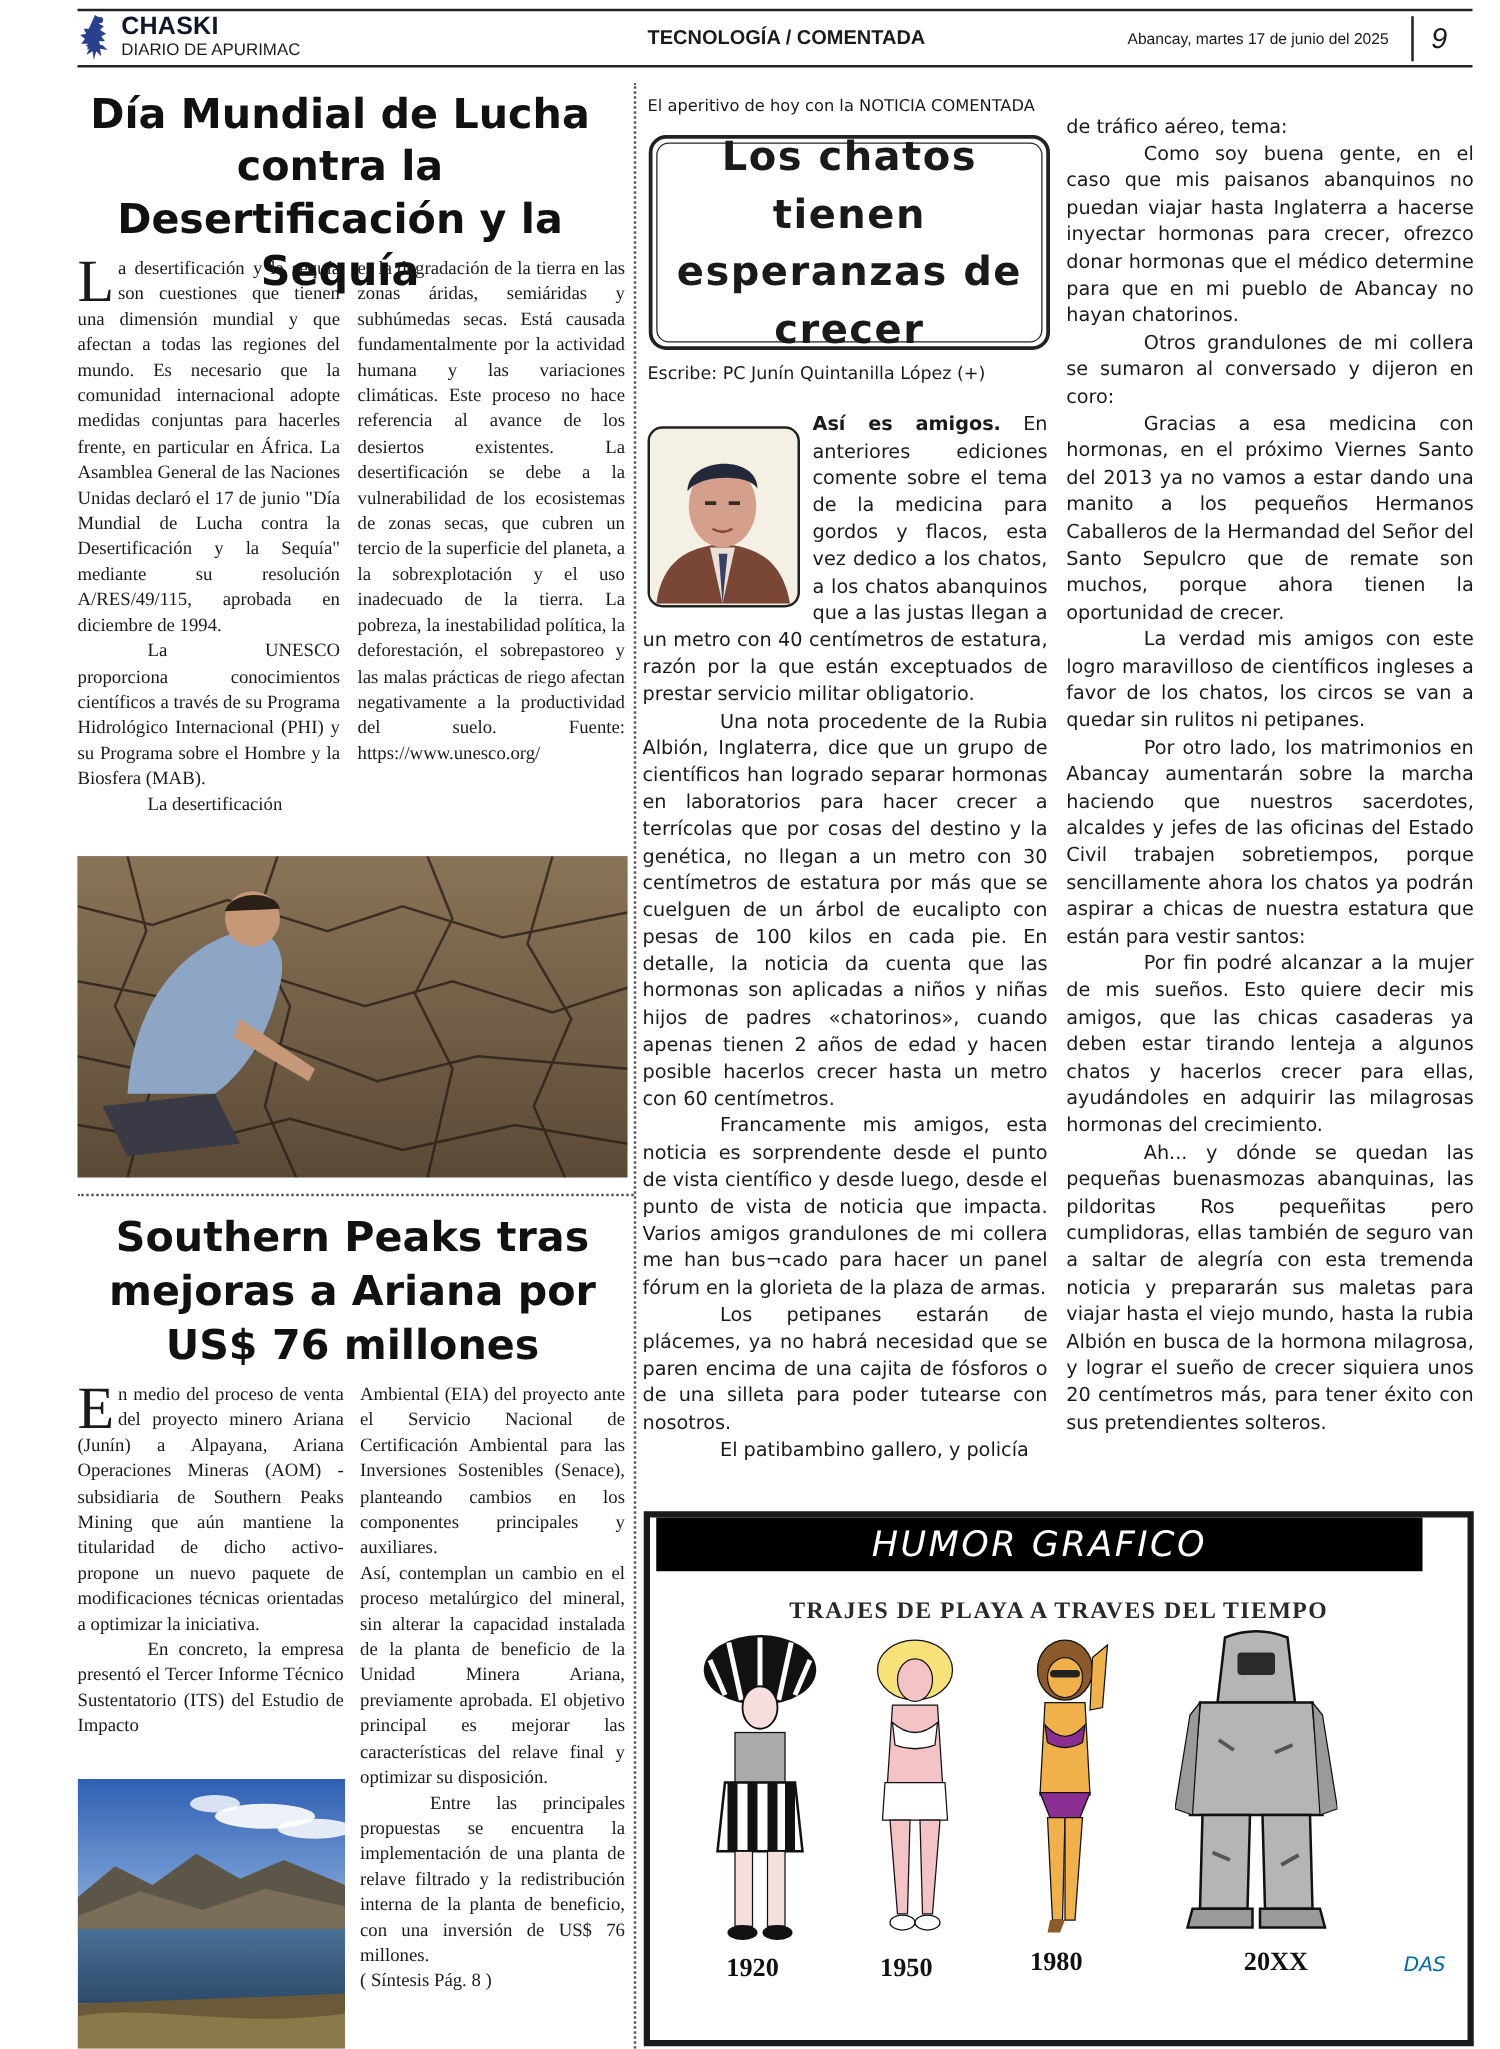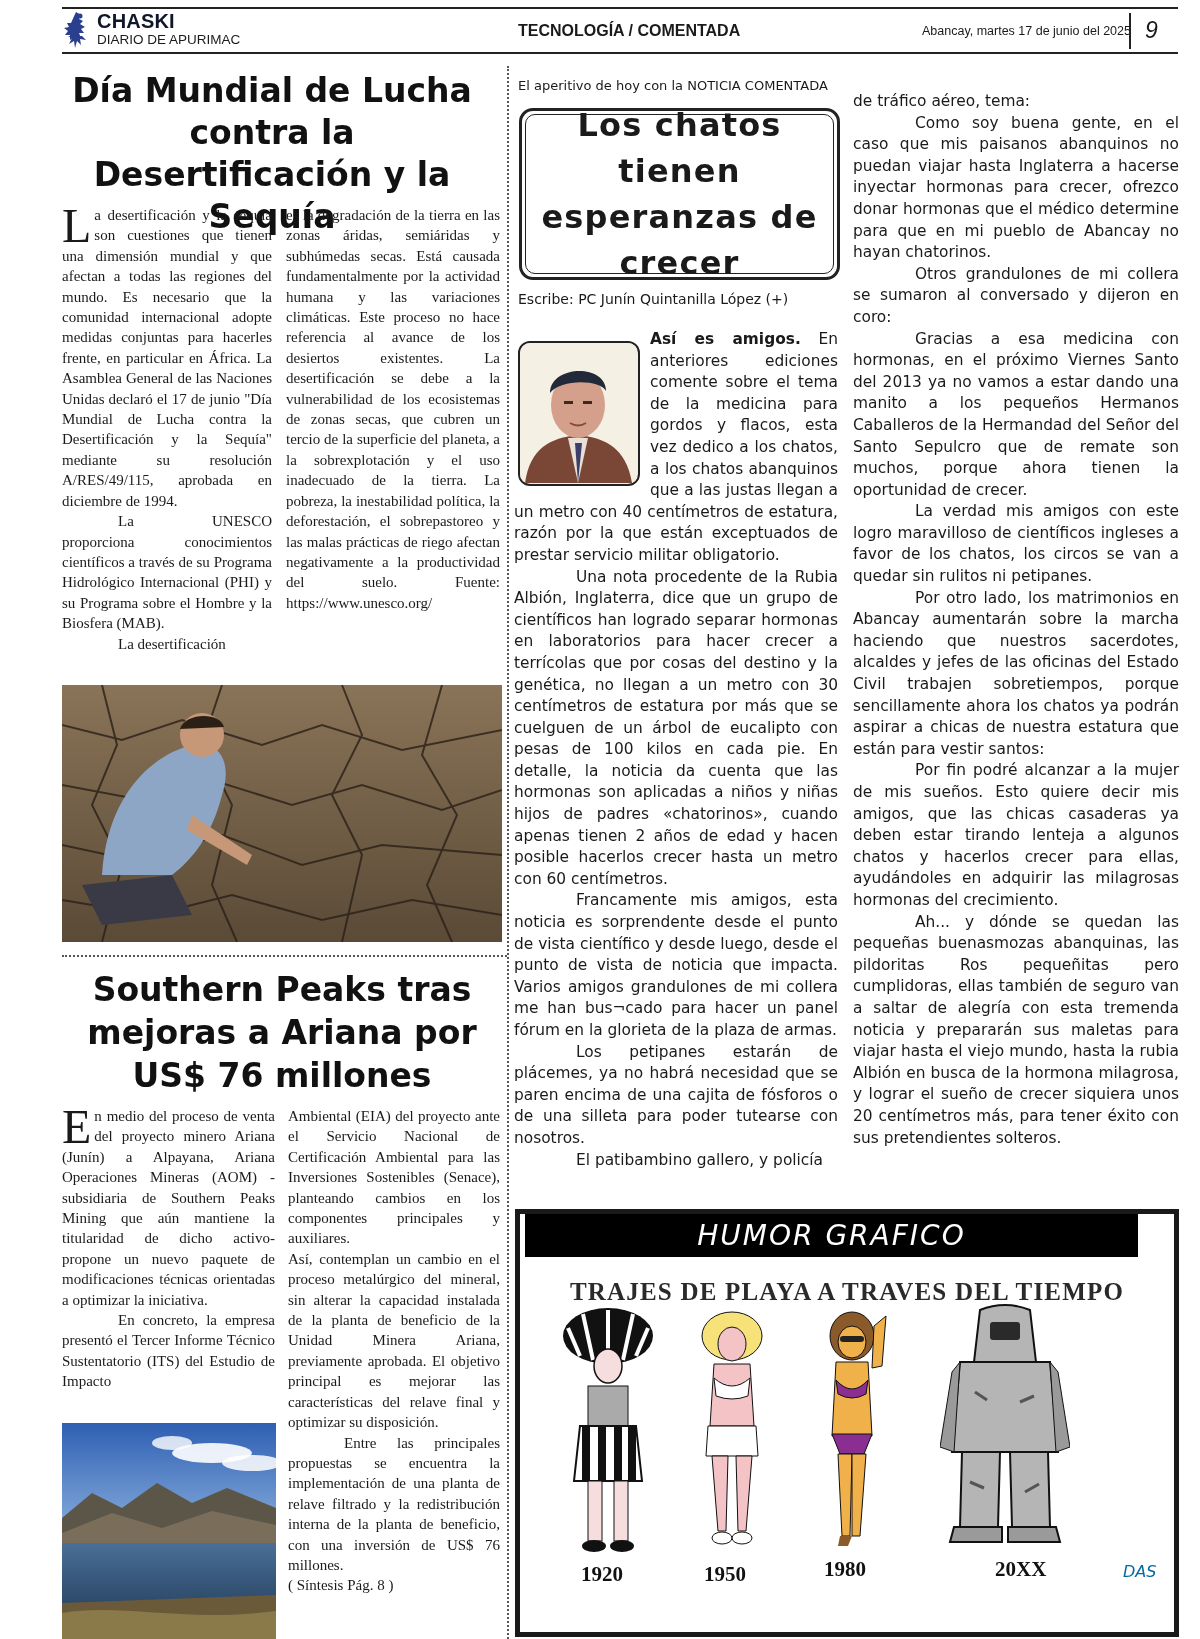--- a/index.html
+++ b/index.html
@@ -9,21 +9,21 @@
   .serif { font-family: "Liberation Serif", serif; }
   .dj { font-family: "DejaVu Sans", sans-serif; }
 
   
   #header-rule-top { left: 62px; top: 7px; width: 1116px; height: 2px; background: #222; }
   #header-rule-bot { left: 62px; top: 52px; width: 1116px; height: 2px; background: #222; }
   #logo-icon { left: 62px; top: 10px; width: 32px; height: 40px; }
   #logo-title { left: 97px; top: 10px; font-size: 20px; font-weight: bold; color: #0f172a; letter-spacing: 0.2px; }
   #logo-sub { left: 97px; top: 32px; font-size: 13.5px; color: #1b1b1b; }
   #section-title { left: 518px; top: 22px; font-size: 16px; font-weight: bold; }
-  #date-text { left: 902px; top: 24px; font-size: 12.5px; margin-left: 20px; }
+  #date-text { left: 902px; top: 24px; font-size: 12.5px; }
   #header-div { left: 1129px; top: 13px; width: 1.5px; height: 36px; background: #222; }
   #page-num { left: 1145px; top: 17px; font-size: 23px; font-style: italic; }
 
   
   .vsep { width: 0; border-left: 2px dotted #555; }
   .hsep { height: 0; border-top: 2px dotted #555; }
 
   
   .headline { text-align: center; font-weight: bold; color: #111; }
   #a1-title { left: 62px; top: 70px; width: 420px; font-size: 33px; line-height: 42px; }
@@ -51,21 +51,21 @@
   #col-text { left: 514px; top: 329px; width: 324px; font-size: 16.2px; line-height: 22px; text-align: justify; }
   #col-text p.ind { text-indent: 62px; }
   #author-photo { float: left; width: 122px; height: 145px; margin: 12px 10px 6px 4px; border: 2.5px solid #222; border-radius: 12px; overflow: hidden; background: #f3efe4; }
   #col-text-right { left: 853px; top: 91px; width: 326px; font-size: 16.2px; line-height: 22px; text-align: justify; }
   #col-text-right p.ind { text-indent: 62px; }
 
   
   #humor-box { left: 515px; top: 1209px; width: 664px; height: 428px; border: 5px solid #1a1a1a; background: #fff; }
   #humor-bar { left: 5px; top: 0; width: 613px; height: 43px; background: #000; display: flex; align-items: center; justify-content: center; }
   #humor-title { color: #fff; font-size: 28px; font-style: italic; letter-spacing: 2px; }
-  #cartoon-title { left: 0; top: 64px; width: 654px; text-align: center; font-size: 25px; font-weight: bold; letter-spacing: 1.2px; color: #2a2a2a; }
+  #cartoon-title { left: 0; top: 64px; width: 654px; text-align: center; font-size: 19px; font-weight: bold; letter-spacing: 1.2px; color: #2a2a2a; }
   .year { font-size: 21px; font-weight: bold; color: #111; }
   #signature { left: 603px; top: 348px; font-size: 16px; font-style: italic; color: #0369a1; }
 </style>
 </head>
 <body>
 
 <div class="abs" id="header-rule-top"></div>
 <div class="abs" id="logo-icon">
   <svg width="32" height="40" viewBox="0 0 32 40">
     <g fill="#2b3f8f">

